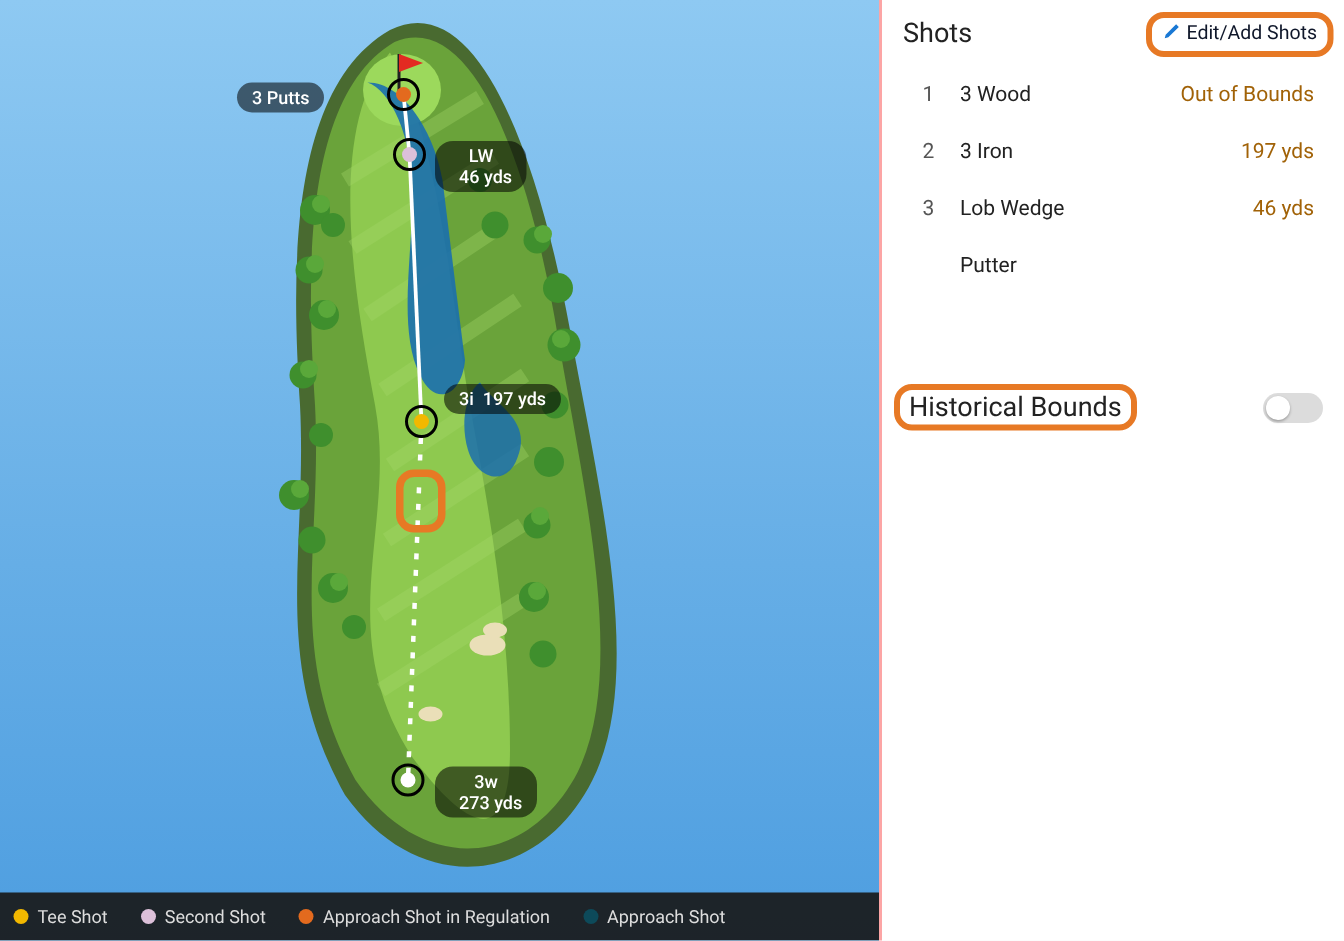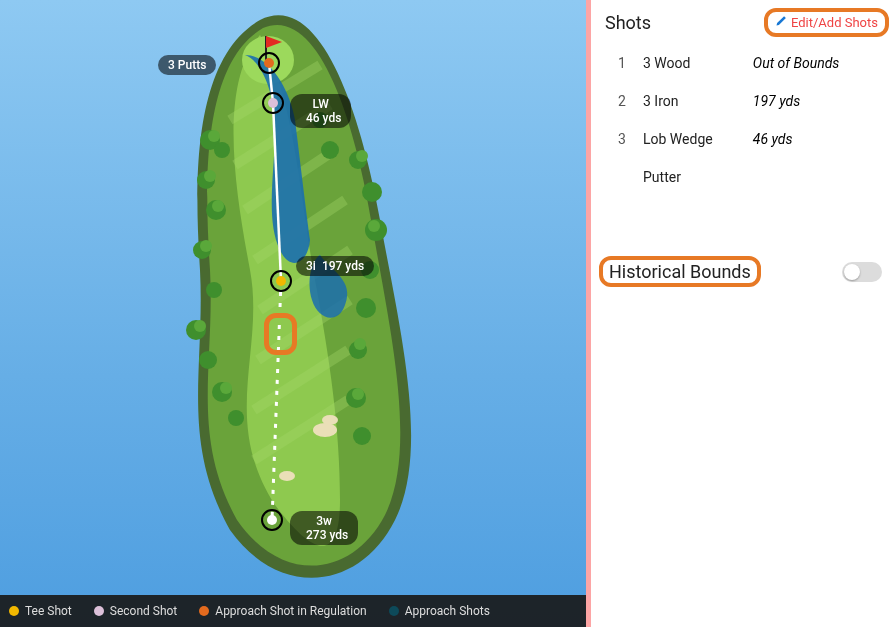--- a/index.html
+++ b/index.html
@@ -43,48 +43,48 @@
   .legend-dot { width: 10px; height: 10px; border-radius: 50%; }
   .highlight-ring {
     position: absolute;
     border: 5px solid #e77925;
     border-radius: 12px;
     pointer-events: none;
   }
   .side-panel {
     flex: 1;
     background: #fff;
-    border-left: 5px solid #fca5a5;
+    border-left: 2px solid #fca5a5;
     padding: 12px 14px;
     position: relative;
   }
   .shots-header {
     display: flex; justify-content: space-between; align-items: center;
     margin-bottom: 10px;
   }
   .shots-title { font-size: 18px; font-weight: 400; color: #222; }
   .edit-add-wrap { position: relative; display: inline-flex; align-items: center; }
   .edit-add-link {
-    color: #ef4444; font-size: 13px;
+    color: #0f172a; font-size: 13px;
     display: inline-flex; align-items: center; gap: 4px;
     cursor: pointer;
     padding: 2px 4px;
     border-radius: 6px;
   }
   .edit-add-wrap .hl {
     position: absolute; inset: -5px -7px;
     border: 4px solid #e77925;
     border-radius: 12px;
     pointer-events: none;
   }
   .shots-table { width: 100%; font-size: 14px; color: #222; }
   .shots-table tr td { padding: 10px 4px; }
   .shots-table td.num { width: 30px; text-align: center; color: #555; }
   .shots-table td.club { }
-  .shots-table td.val { color: #000000; font-style: italic; }
+  .shots-table td.val { text-align: right; color: #a16207; }
   .historical-row {
     display: flex; justify-content: space-between; align-items: center;
     margin-top: 64px;
     position: relative;
   }
   .historical-title { font-size: 18px; color: #222; position: relative; padding: 2px 4px; }
   .historical-wrap { position: relative; display: inline-block; }
   .historical-wrap .hl {
     position: absolute; inset: -5px -6px;
     border: 4px solid #e77925;
@@ -235,21 +235,21 @@
     <div class="legend-item">
       <span class="legend-dot" style="background:#dcc0d9"></span>
       <span>Second Shot</span>
     </div>
     <div class="legend-item">
       <span class="legend-dot" style="background:#e36a1e"></span>
       <span>Approach Shot in Regulation</span>
     </div>
     <div class="legend-item">
       <span class="legend-dot" style="background:#0d4a5a"></span>
-      <span>Approach Shots</span>
+      <span>Approach Shot</span>
     </div>
   </div>
 </div>
 
 <div class="side-panel">
   <div class="shots-header">
     <div class="shots-title">Shots</div>
     <div class="edit-add-wrap">
       <div class="edit-add-link">
         <span>

